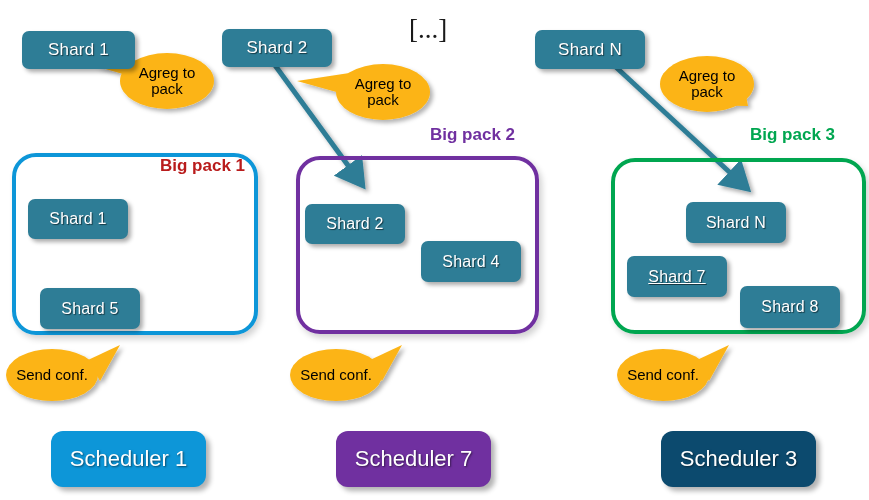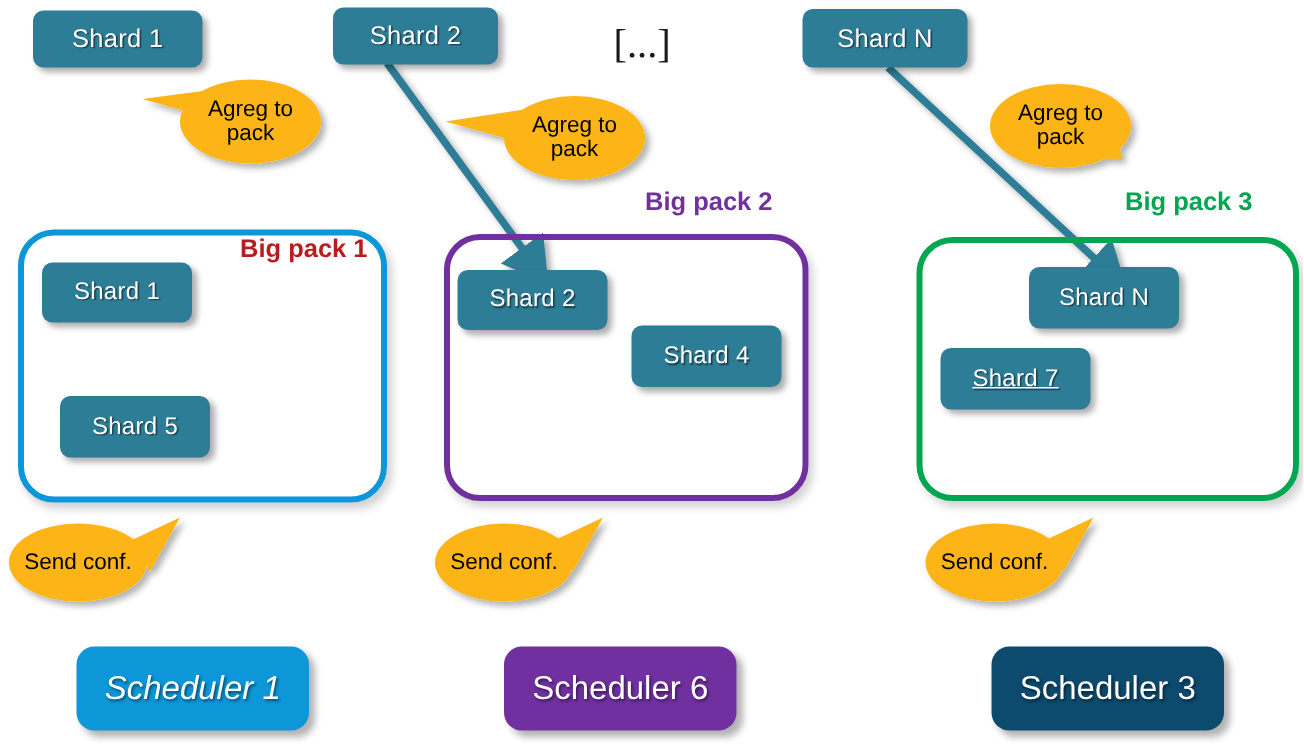--- a/index.html
+++ b/index.html
@@ -35,20 +35,21 @@
     color: #ffffff;
     display: flex;
     align-items: center;
     justify-content: center;
     font-size: 17px;
     letter-spacing: .2px;
     text-shadow: 1px 1px 1px rgba(0,0,0,.55);
     box-shadow: 3px 3px 4px rgba(0,0,0,.33);
     white-space: nowrap;
     z-index: 5;
+    margin-top: 24px;
   }
   .shard.small { font-size: 16px; }
 
   
   .pack {
     position: absolute;
     border-style: solid;
     border-width: 4px;
     border-radius: 24px;
     background: transparent;
@@ -154,20 +155,21 @@
   <div class="ellipsis" style="left:409px; top:14px;">[...]</div>
 
   <div class="shard small" style="left:28px; top:175px; width:100px; height:40px;">Shard 1</div>
   <div class="shard small" style="left:40px; top:264px; width:100px; height:41px;">Shard 5</div>
 
   <div class="shard small" style="left:305px; top:180px; width:100px; height:40px;">Shard 2</div>
   <div class="shard small" style="left:421px; top:217px; width:100px; height:41px;">Shard 4</div>
 
   <div class="shard small" style="left:686px; top:178px; width:100px; height:41px;">Shard N</div>
   <div class="shard small" style="left:627px; top:232px; width:100px; height:41px;text-decoration:underline;">Shard 7</div>
+  <div class="shard small" style="left:740px; top:262px; width:100px; height:42px;">Shard 8</div>
 
   <svg class="layer" viewBox="0 0 869 500">
     <defs>
       <filter id="calloutshadow" x="-30%" y="-30%" width="180%" height="180%">
         <feDropShadow dx="3" dy="3" stdDeviation="2" flood-color="#000000" flood-opacity="0.30"></feDropShadow>
       </filter>
     </defs>
 
     <g filter="url(#calloutshadow)">
       <path d="M95,66 L155,58 L158,84 Z" fill="#fcb415"></path>
@@ -218,17 +220,17 @@
     <div>
       <div>Agreg to</div>
       <div>pack</div>
     </div>
   </div>
 
   <div class="callout-text" style="left:6px; top:363px; width:92px; height:24px;">Send conf.</div>
   <div class="callout-text" style="left:290px; top:363px; width:92px; height:24px;">Send conf.</div>
   <div class="callout-text" style="left:617px; top:363px; width:92px; height:24px;">Send conf.</div>
 
-  <div class="scheduler" style="left:51px; top:431px; width:155px; height:56px; background:#0d96d8;font-style:italic;">Scheduler 1</div>
-  <div class="scheduler" style="left:336px; top:431px; width:155px; height:56px; background:#7030a0;">Scheduler 6</div>
+  <div class="scheduler" style="left:51px; top:431px; width:155px; height:56px; background:#0d96d8;">Scheduler 1</div>
+  <div class="scheduler" style="left:336px; top:431px; width:155px; height:56px; background:#7030a0;">Scheduler 7</div>
   <div class="scheduler" style="left:661px; top:431px; width:155px; height:56px; background:#0c4a6e;">Scheduler 3</div>
 
 </div>
 
 </body></html>

